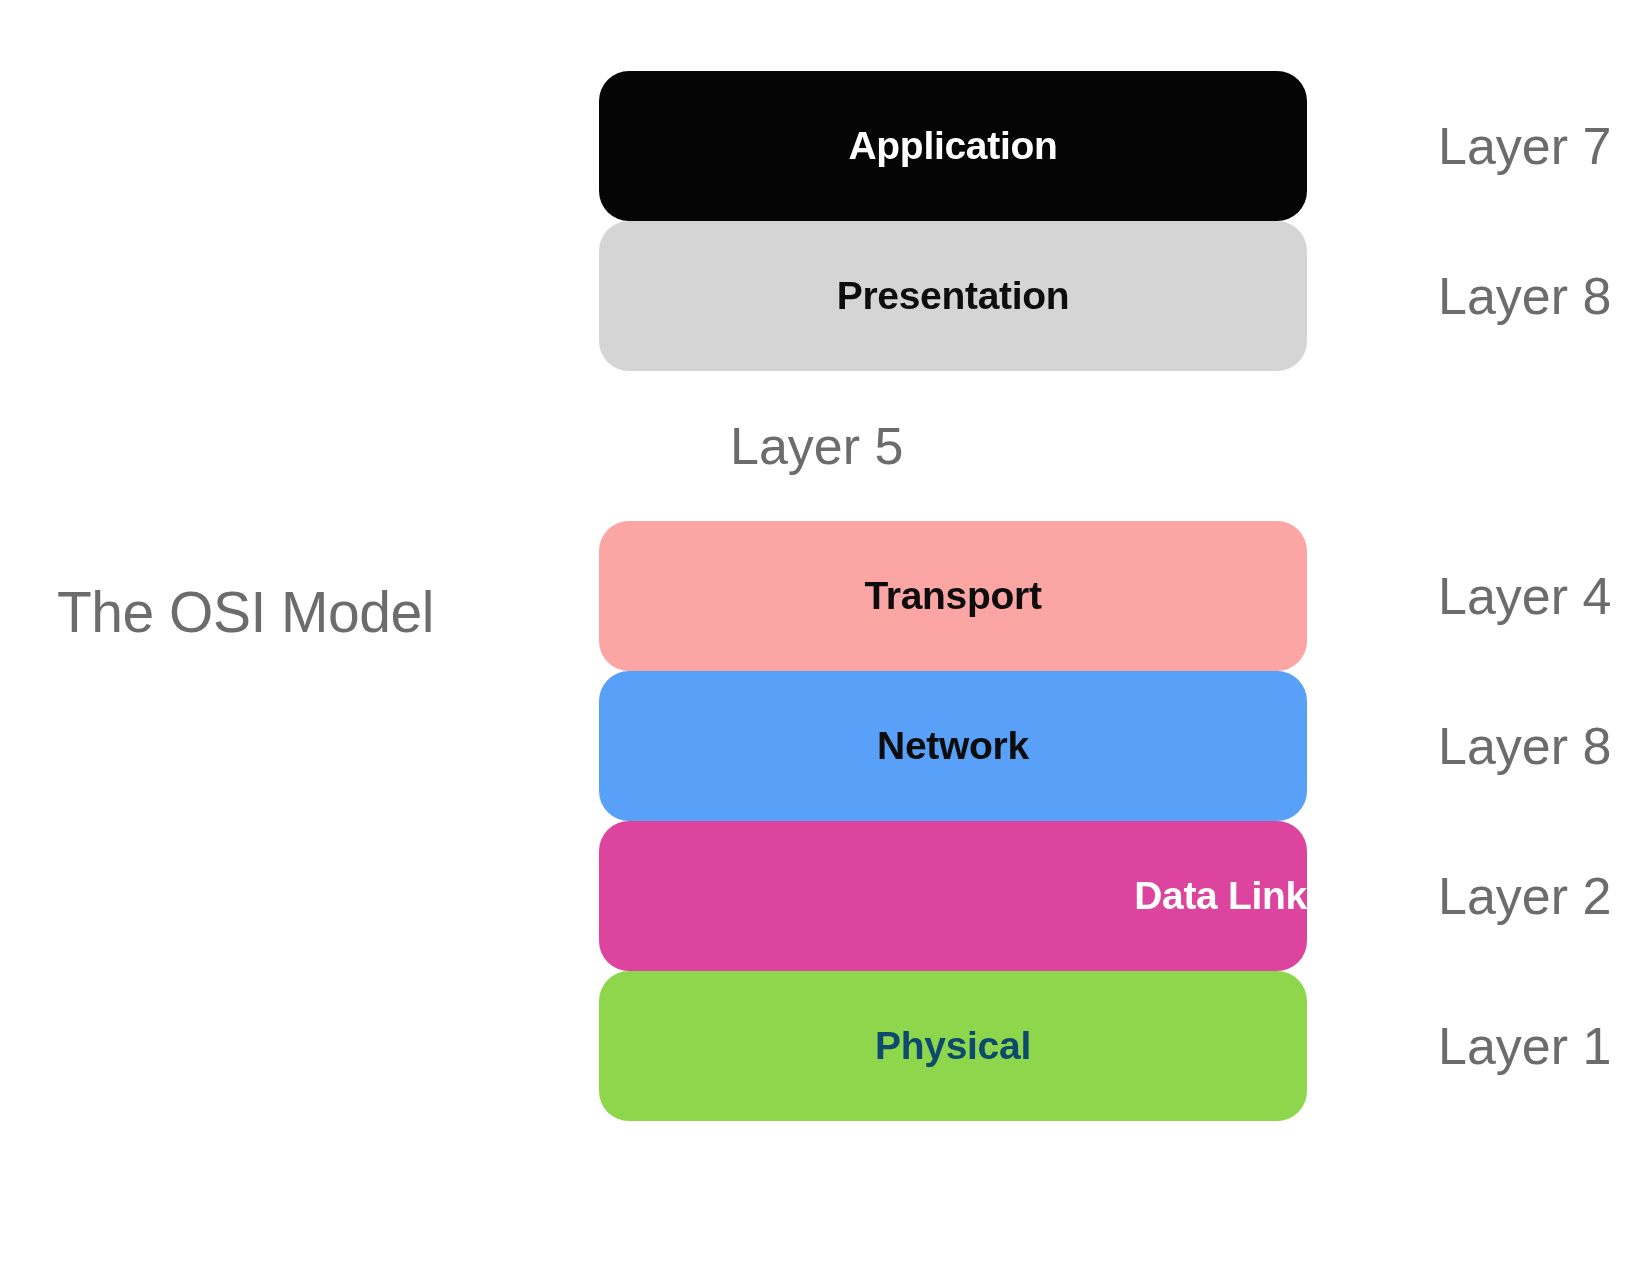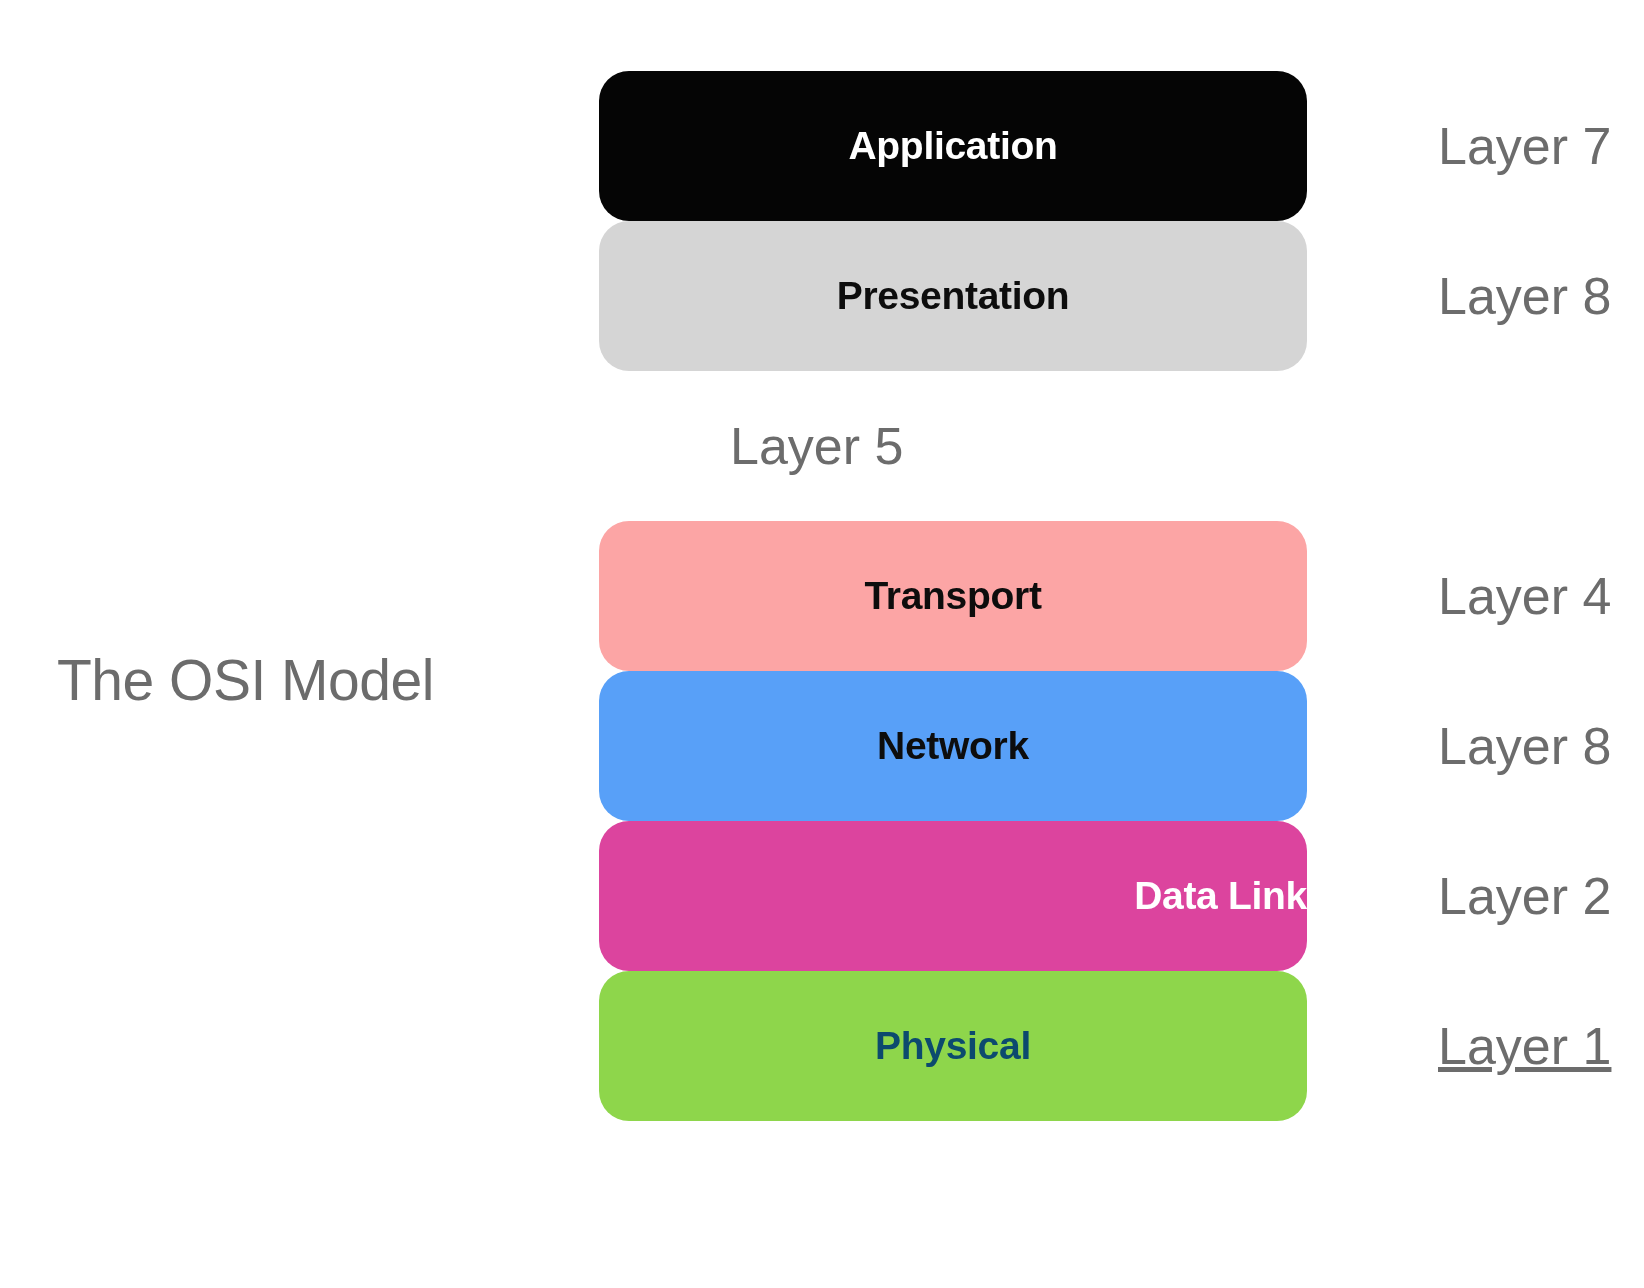--- a/index.html
+++ b/index.html
@@ -10,21 +10,21 @@
     width: 1644px;
     height: 1288px;
     background: #ffffff;
     font-family: "Liberation Sans", sans-serif;
     position: relative;
     overflow: hidden;
   }
   .title {
     position: absolute;
     left: 57px;
-    top: 651px;
+    top: 583px;
     font-size: 57px;
     line-height: 58px;
     letter-spacing: -0.5px;
     white-space: nowrap;
   }
   .stack {
     position: absolute;
     left: 599px;
     top: 55px;
     display: flex;
@@ -96,16 +96,16 @@
     <div class="box" style="background: rgb(220, 68, 158); color: rgb(255, 255, 255); justify-content: flex-end;">
       <span>Data Link</span>
     </div>
     <div class="lnum muted" style="color: rgb(108, 108, 108);">Layer 2</div>
   </div>
 
   <div class="row">
     <div class="box" style="background: rgb(142, 214, 75); color: #0c4a6e;">
       <span>Physical</span>
     </div>
-    <div class="lnum muted" style="color: rgb(108, 108, 108); text-decoration: underline;">Layer 1</div>
+    <div class="lnum muted" style="color: rgb(108, 108, 108);">Layer 1</div>
   </div>
 
 </div>
 
 </body></html>

